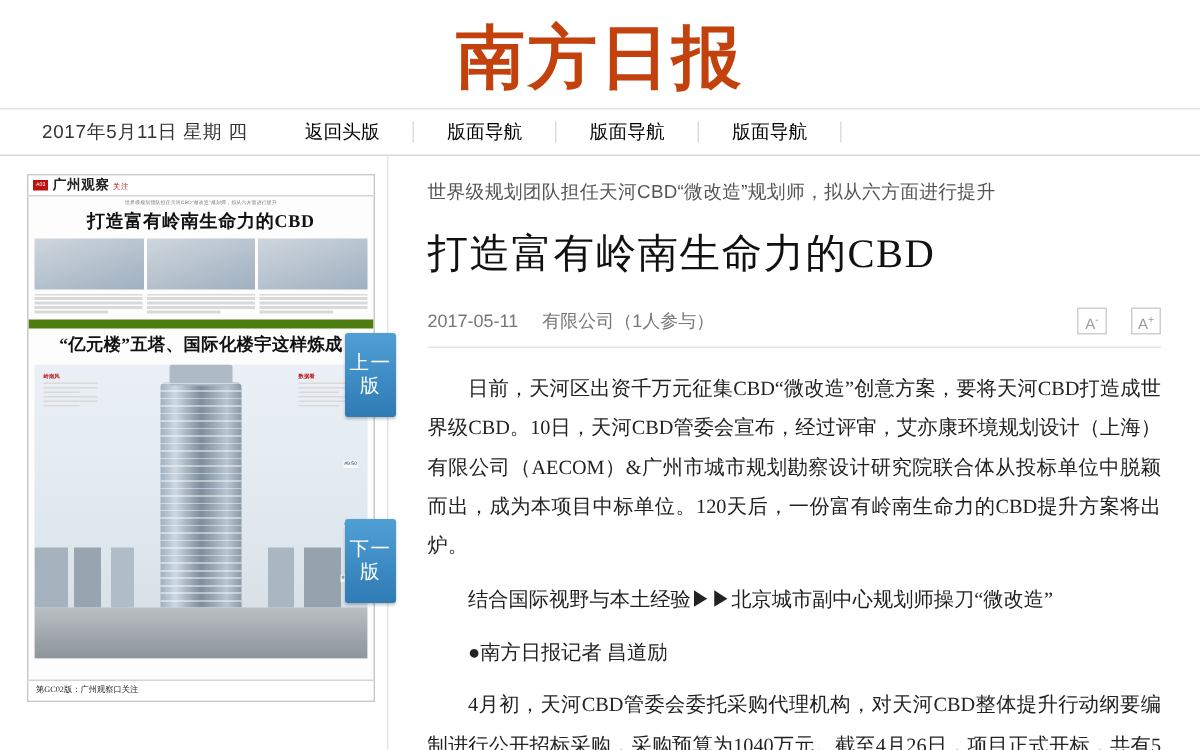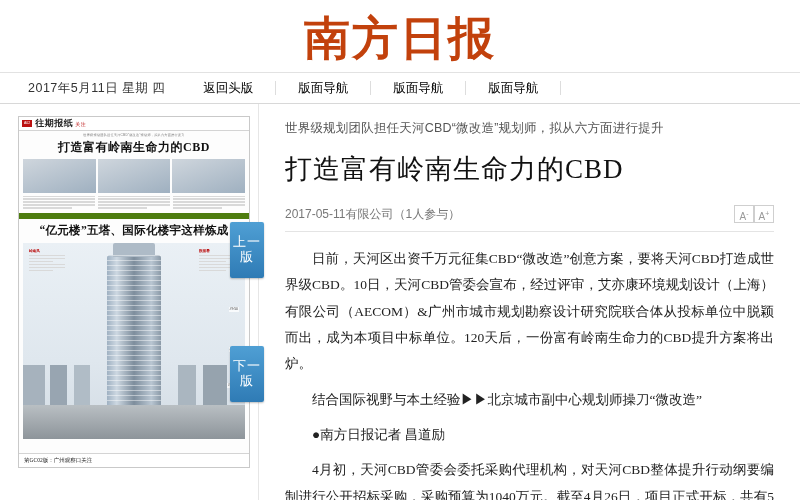--- a/index.html
+++ b/index.html
@@ -218,20 +218,21 @@
   .art-title {
     font-family: "Liberation Serif", serif;
     font-size: 27px; color: #111; font-weight: normal;
     letter-spacing: 1px; margin-bottom: 18px;
   }
   .art-meta {
     display: flex; align-items: center;
     border-bottom: 1px solid #e4e4e4;
     padding-bottom: 8px;
     font-size: 12px; color: #777;
+    gap: 16px;
   }
   .art-meta .grow { flex: 1; }
   .font-btn {
     width: 20px; height: 18px;
     border: 1px solid #cfcfcf; color: #9a9a9a;
     font-size: 10px; line-height: 16px; text-align: center;
     background: #fff; cursor: pointer; position: relative;
   }
   .font-btn sup { font-size: 7px; }
   .art-body {
@@ -267,21 +268,21 @@
   </div>
 
   <div class="content">
 
     <div class="left-col">
       <div class="paper-thumb">
 
         <div class="pt-head">
           <div class="pt-badge">A02</div>
           <div class="pt-gz">
-            <span>往期报纸</span><small>关注</small>
+            <span>广州观察</span><small>关注</small>
           </div>
         </div>
 
         <div class="pt-sub">世界级规划团队担任天河CBD“微改造”规划师，拟从六方面进行提升</div>
         <div class="pt-title">打造富有岭南生命力的CBD</div>
 
         <div class="pt-photo-row">
           <div class="pt-photo"></div>
           <div class="pt-photo"></div>
           <div class="pt-photo"></div>

